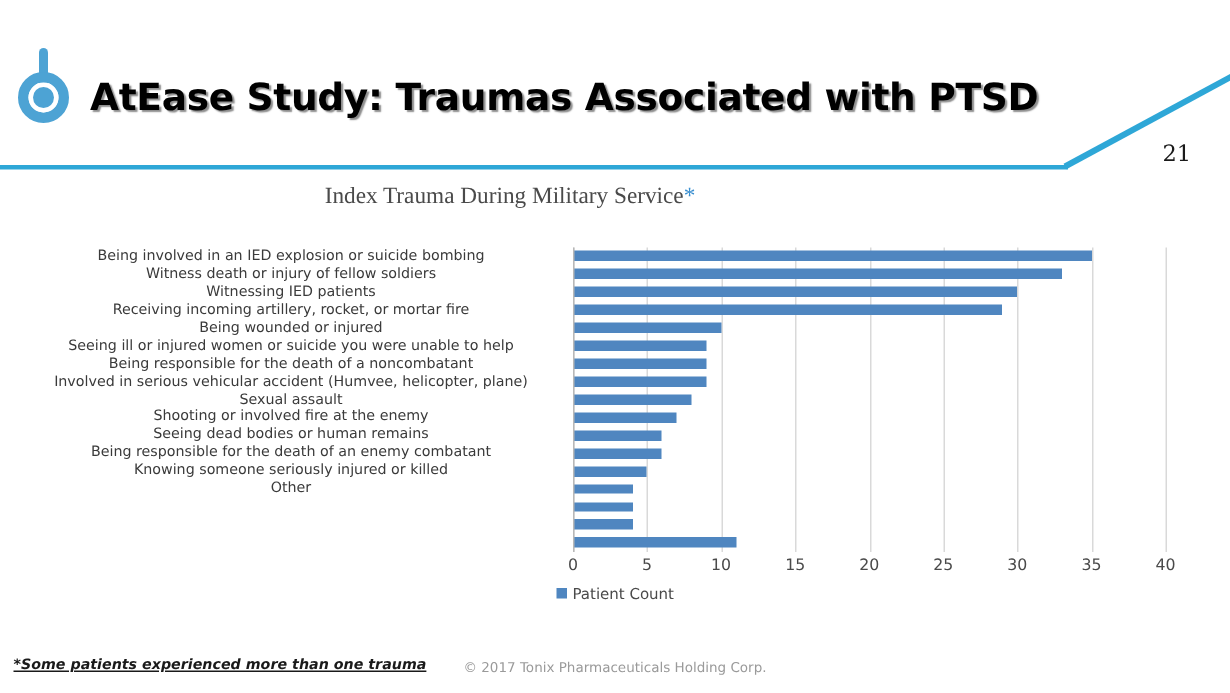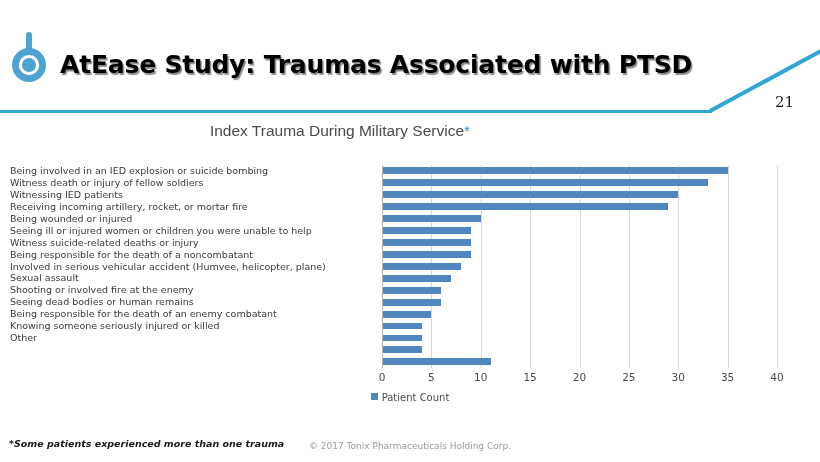--- a/index.html
+++ b/index.html
@@ -116,21 +116,21 @@
     height: 300px;
   }
   #chart-title {
     position: absolute;
     left: 0;
     top: 7px;
     width: 680px;
     text-align: center;
     font-size: 15.5px;
     color: #4a4a4a;
-    font-family: Liberation Sans, sans-serif;
+    font-family: Liberation Serif, serif;
   }
   #chart-title .star { color: #3a8fd0; }
 
   
   #plot {
     position: absolute;
     left: 382px;
     top: 50px;
     width: 395px;
     height: 203px;
@@ -172,21 +172,21 @@
   #ylabels {
     position: absolute;
     left: 10px;
     top: 50px;
     width: 368px;
     height: 203px;
   }
   .ylabel {
     height: 11.94px;
     line-height: 11.6px;
-    text-align: left;
+    text-align: center;
     font-size: 9.5px;
     color: #3a3a3a;
     white-space: nowrap;
     overflow: visible;
     font-family: "DejaVu Sans", sans-serif;
   }
 
   
   #xlabels {
     position: absolute;
@@ -231,20 +231,21 @@
   
   #footnote {
     position: absolute;
     left: 9px;
     top: 438px;
     font-size: 9.5px;
     font-style: italic;
     font-weight: bold;
     color: #1a1a1a;
     font-family: "DejaVu Sans", sans-serif;
+    text-decoration: underline;
   }
   #copyright {
     position: absolute;
     left: 0;
     top: 441px;
     width: 820px;
     text-align: center;
     font-size: 9px;
     color: #9a9a9a;
     font-family: "DejaVu Sans", sans-serif;
@@ -280,22 +281,21 @@
     <div id="chart-title">
       <span>Index Trauma During Military Service</span><span class="star">*</span>
     </div>
 
     <div id="ylabels">
         <div class="ylabel" style="height: 11.9412px; line-height: 11.5412px;">Being involved in an IED explosion or suicide bombing</div>
         <div class="ylabel" style="height: 11.9412px; line-height: 11.5412px;">Witness death or injury of fellow soldiers</div>
         <div class="ylabel" style="height: 11.9412px; line-height: 11.5412px;">Witnessing IED patients</div>
         <div class="ylabel" style="height: 11.9412px; line-height: 11.5412px;">Receiving incoming artillery, rocket, or mortar fire</div>
         <div class="ylabel" style="height: 11.9412px; line-height: 11.5412px;">Being wounded or injured</div>
-        <div class="ylabel" style="height: 11.9412px; line-height: 11.5412px;">Seeing ill or injured women or children you were unable to help</div>
-        <div class="ylabel" style="height: 11.9412px; line-height: 11.5412px;">Witness suicide-related deaths or injury</div>
+        <div class="ylabel" style="height: 11.9412px; line-height: 11.5412px;">Seeing ill or injured women or suicide you were unable to help</div>
         <div class="ylabel" style="height: 11.9412px; line-height: 11.5412px;">Being responsible for the death of a noncombatant</div>
         <div class="ylabel" style="height: 11.9412px; line-height: 11.5412px;">Involved in serious vehicular accident (Humvee, helicopter, plane)</div>
         <div class="ylabel" style="height: 11.9412px; line-height: 11.5412px;">Sexual assault</div>
         <div class="ylabel" style="height: 11.9412px; line-height: 11.5412px;">Shooting or involved fire at the enemy</div>
         <div class="ylabel" style="height: 11.9412px; line-height: 11.5412px;">Seeing dead bodies or human remains</div>
         <div class="ylabel" style="height: 11.9412px; line-height: 11.5412px;">Being responsible for the death of an enemy combatant</div>
         <div class="ylabel" style="height: 11.9412px; line-height: 11.5412px;">Knowing someone seriously injured or killed</div>
         <div class="ylabel" style="height: 11.9412px; line-height: 11.5412px;">Other</div>
       </div>
 

